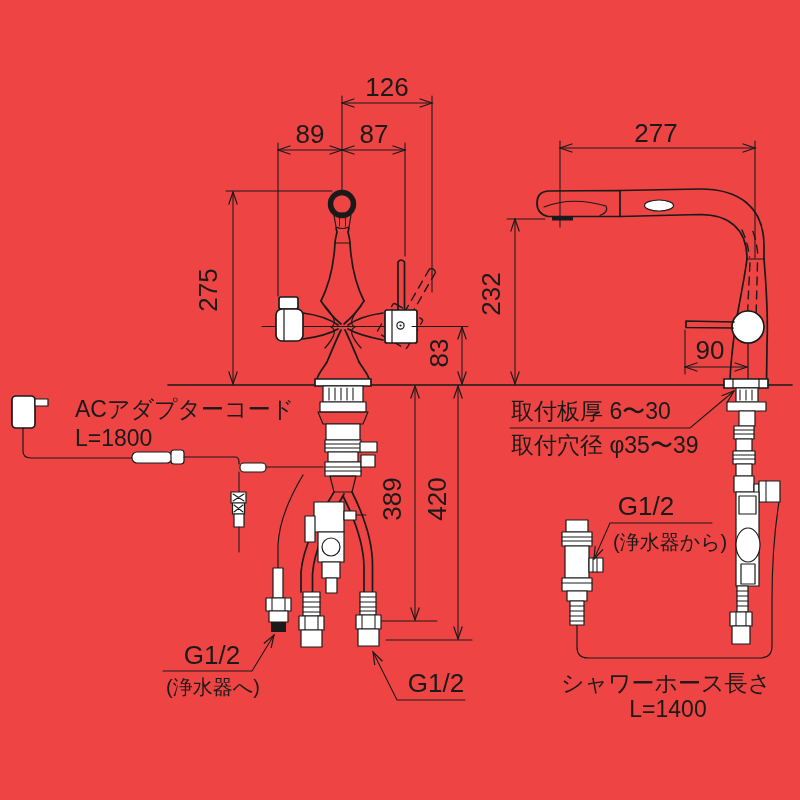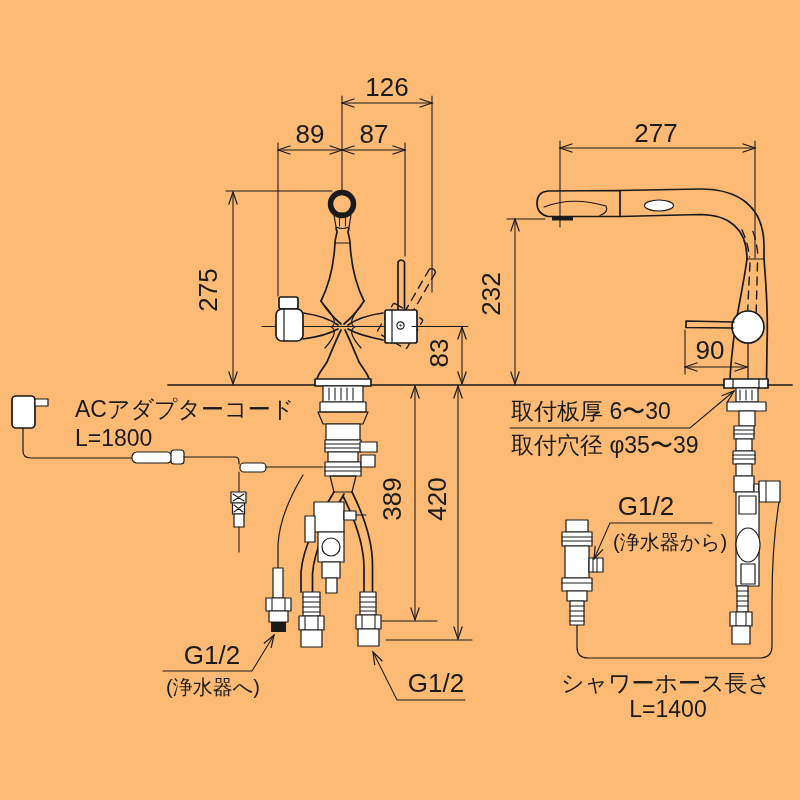--- a/index.html
+++ b/index.html
@@ -1,16 +1,16 @@
 <!DOCTYPE html>
 <html><head>
 <meta charset="utf-8">
 <style>
   html,body{margin:0;padding:0;background:#ffffff;}
-  .stage{position:relative;width:800px;height:800px;background:#fdba74;overflow:hidden;
+  .stage{position:relative;width:800px;height:800px;background:#ef4444;overflow:hidden;
          font-family:"Liberation Sans","DejaVu Sans",sans-serif;}
   svg text{font-family:"Liberation Sans","DejaVu Sans",sans-serif;fill:#1a1a1a;}
   .dtxt{font-size:26px;}
   .jtxt{font-size:23px;}
   .ntxt{font-size:20px;}
   .ol  {fill:none;stroke:#1a1a1a;stroke-width:1.7;stroke-linecap:round;stroke-linejoin:round;}
   .ol2 {fill:none;stroke:#1a1a1a;stroke-width:1.2;stroke-linecap:round;stroke-linejoin:round;}
   .thin{fill:none;stroke:#1a1a1a;stroke-width:1.05;stroke-linecap:round;}
   .dsh {fill:none;stroke:#1a1a1a;stroke-width:1.4;stroke-dasharray:8 6;stroke-linecap:round;}
   .wf  {fill:#ffffff;stroke:#1a1a1a;stroke-width:1.7;stroke-linejoin:round;}

